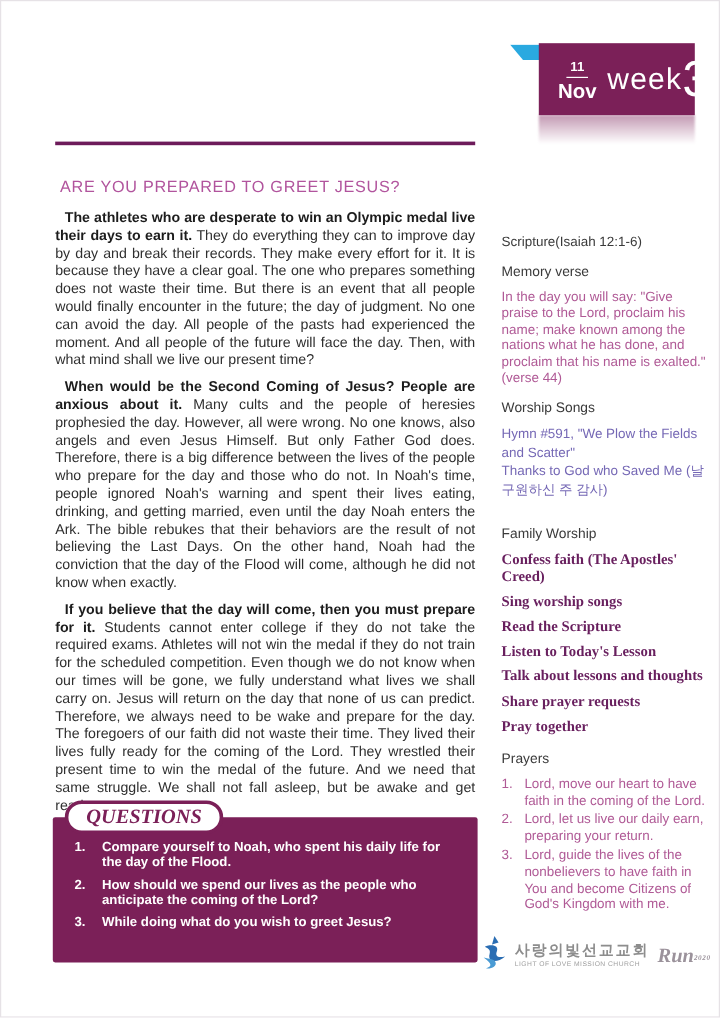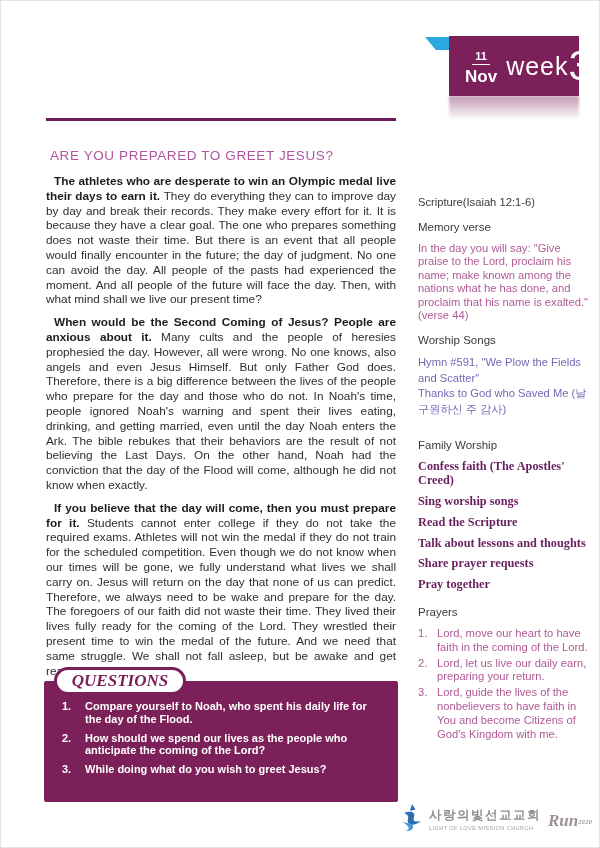--- a/index.html
+++ b/index.html
@@ -86,21 +86,21 @@
     font-size:12.3px; color:#681f5e; line-height:13.8px; margin-bottom:7px;
   }
   .sb-prayers .sb-heading { margin-top:10px; }
   .prayer-item { display:flex; margin-bottom:2px; }
   .prayer-num { flex:none; width:19px; font-size:11.2px; color:#b05a96; line-height:13.8px; }
   .prayer-text { flex:1; font-size:11.2px; color:#b05a96; line-height:13.8px; }
 
   
   .footer-logo {
     position:absolute; left:400px; top:779px;
-    display:flex; align-items:center;margin-top:24px;
+    display:flex; align-items:center;
   }
   .logo-mark { flex:none; margin-right:6px; }
   .logo-text-kr { font-size:12.5px; font-weight:bold; color:#8d8d8d; letter-spacing:1.5px; line-height:1.1; }
   .logo-text-en { font-size:5.6px; color:#a0a0a0; letter-spacing:0.4px; margin-top:2px; }
   .run-logo {
     margin-left:7px; font-family:"Liberation Serif", serif;
     font-style:italic; font-weight:bold; font-size:17px; color:#9b929b;
     line-height:1;
   }
   .run-year { font-size:6px; font-weight:bold; color:#9b929b; vertical-align:2px; letter-spacing:0.5px; }
@@ -159,20 +159,21 @@
     <div class="sb-songs">
       <div class="sb-song">Hymn #591, "We Plow the Fields and Scatter"</div>
       <div class="sb-song">Thanks to God who Saved Me (날 구원하신 주 감사)</div>
     </div>
 
     <div class="sb-heading">Family Worship</div>
     <div class="sb-fw-items">
       <div class="fw-item">Confess faith (The Apostles' Creed)</div>
       <div class="fw-item">Sing worship songs</div>
       <div class="fw-item">Read the Scripture</div>
+      <div class="fw-item">Listen to Today's Lesson</div>
       <div class="fw-item">Talk about lessons and thoughts</div>
       <div class="fw-item">Share prayer requests</div>
       <div class="fw-item">Pray together</div>
     </div>
 
     <div class="sb-prayers">
       <div class="sb-heading">Prayers</div>
       <div class="prayer-item">
         <span class="prayer-num">1.</span>
         <span class="prayer-text">Lord, move our heart to have faith in the coming of the Lord.</span>

